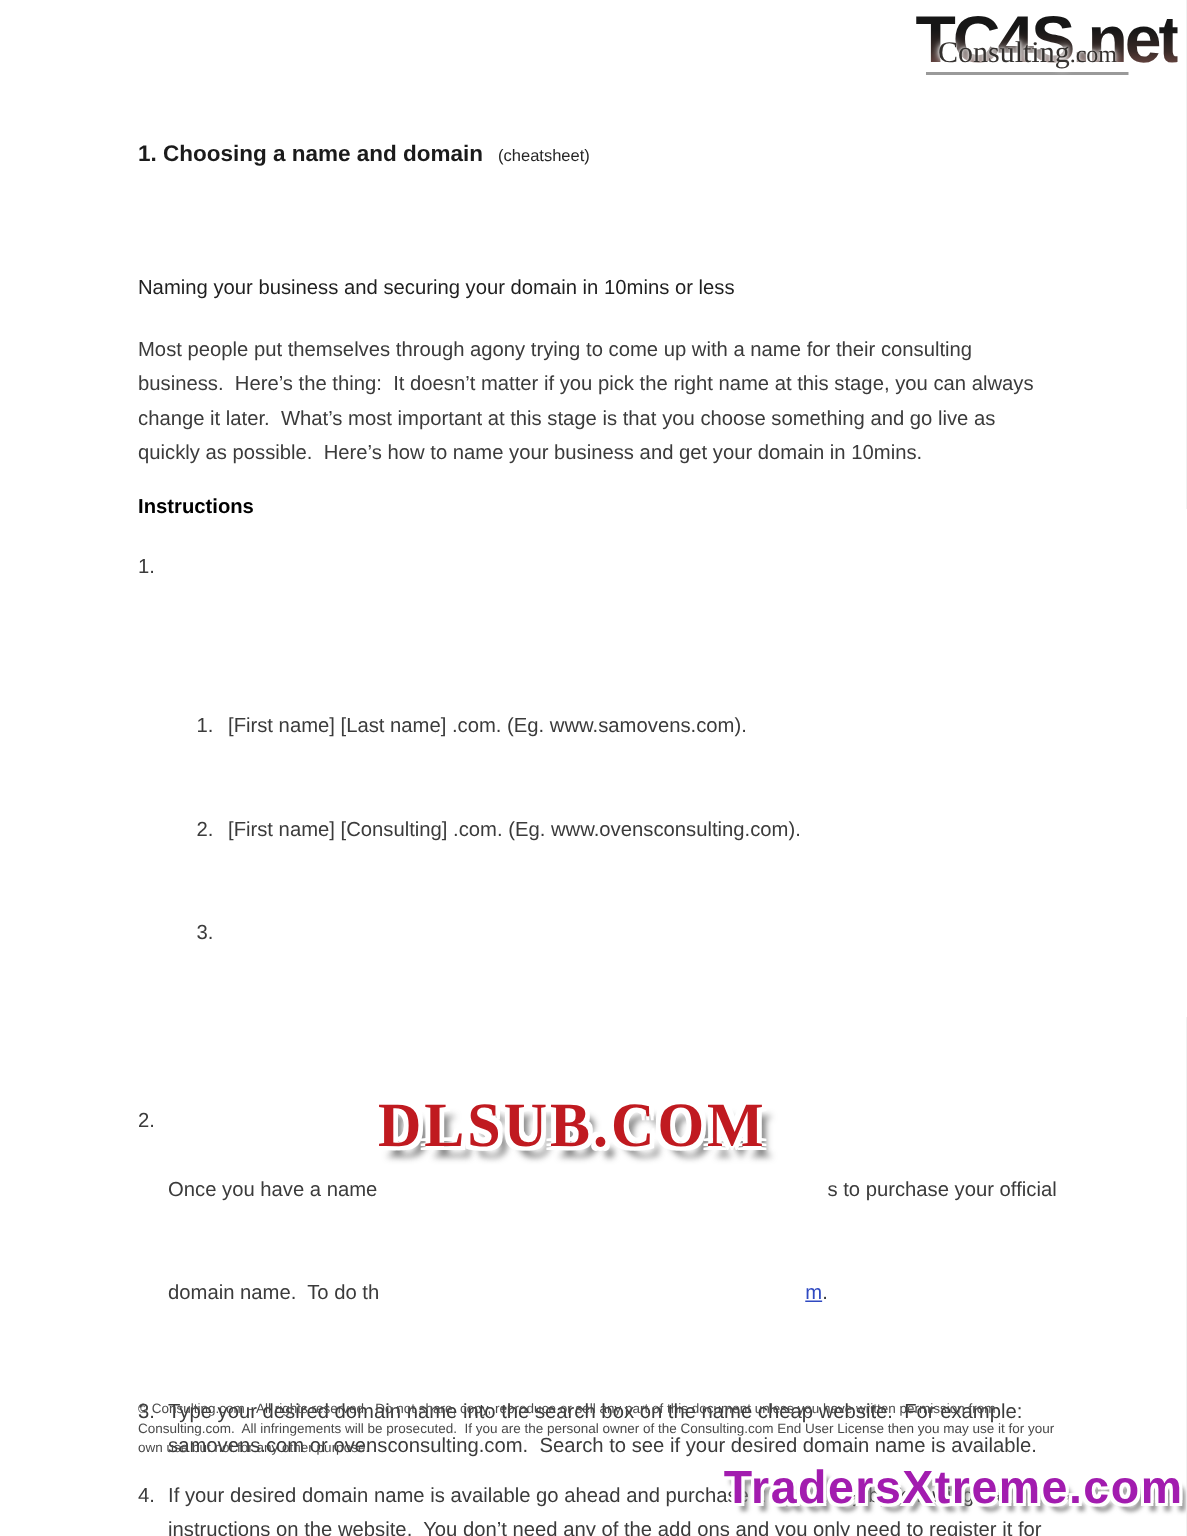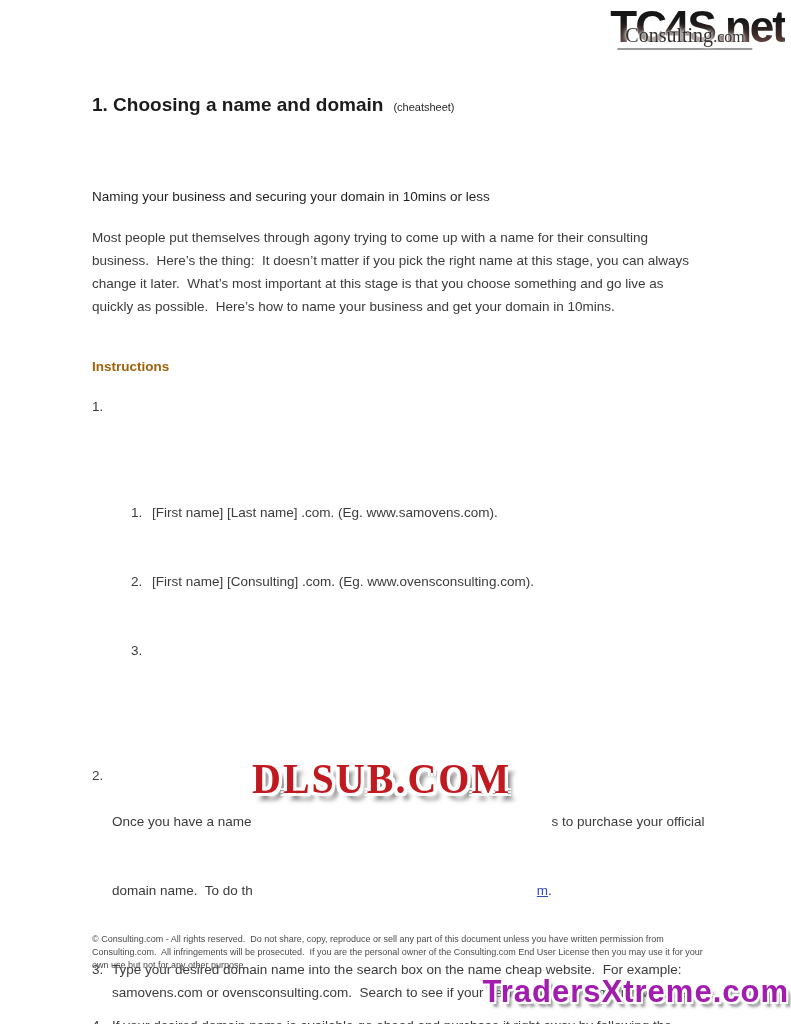--- a/index.html
+++ b/index.html
@@ -23,26 +23,26 @@
     position:absolute; top:22px; left:50%; transform:translateX(-50%);
     font-family:"Liberation Serif", serif; font-size:20px; color:#33302e;
     white-space:nowrap; padding:0 8px 1px 8px; border-bottom:2px solid #9a9a9a;
     text-shadow:0 0 2px #fff, 0 0 4px #fff, 0 0 6px #fff;
   }
   .logo-overlay .small { font-size:16px;text-align:right; }
 
   
   .content { position:absolute; left:92px; top:94px; width:612px; font-size:13.5px; }
   .title-row { display:flex; align-items:baseline; gap:10px; }
-  .doc-title { font-size:19px; font-weight:bold; color:#1b1b1b; letter-spacing:0; }
+  .doc-title { font-size:15px; font-weight:bold; color:#1b1b1b; letter-spacing:0; }
   .doc-title-note { font-size:11px; color:#262626; }
 
   .section-heading { margin-top:72px; font-weight:normal; color:#1f1f1f; line-height:17px; }
   .intro { margin-top:21px; line-height:23px; white-space:pre-wrap; }
-  .instructions-heading { margin-top:40px; font-weight:bold; color:#a16207; line-height:17px; }
+  .instructions-heading { margin-top:16px; font-weight:bold; color:#000000; line-height:17px; }
 
   .steps { margin-top:20px; }
   .step { display:flex; margin-bottom:10px; position:relative; }
   .step-num { width:20px; flex:none; line-height:23px; }
   .step-body { flex:1; line-height:23px; white-space:pre-wrap; }
 
   .sub-list { margin-top:14px; }
   .sub-item { display:flex; }
   .sub-num { width:21px; margin-left:19px; flex:none; line-height:23px; }
   .sub-text { line-height:23px; white-space:pre; }

